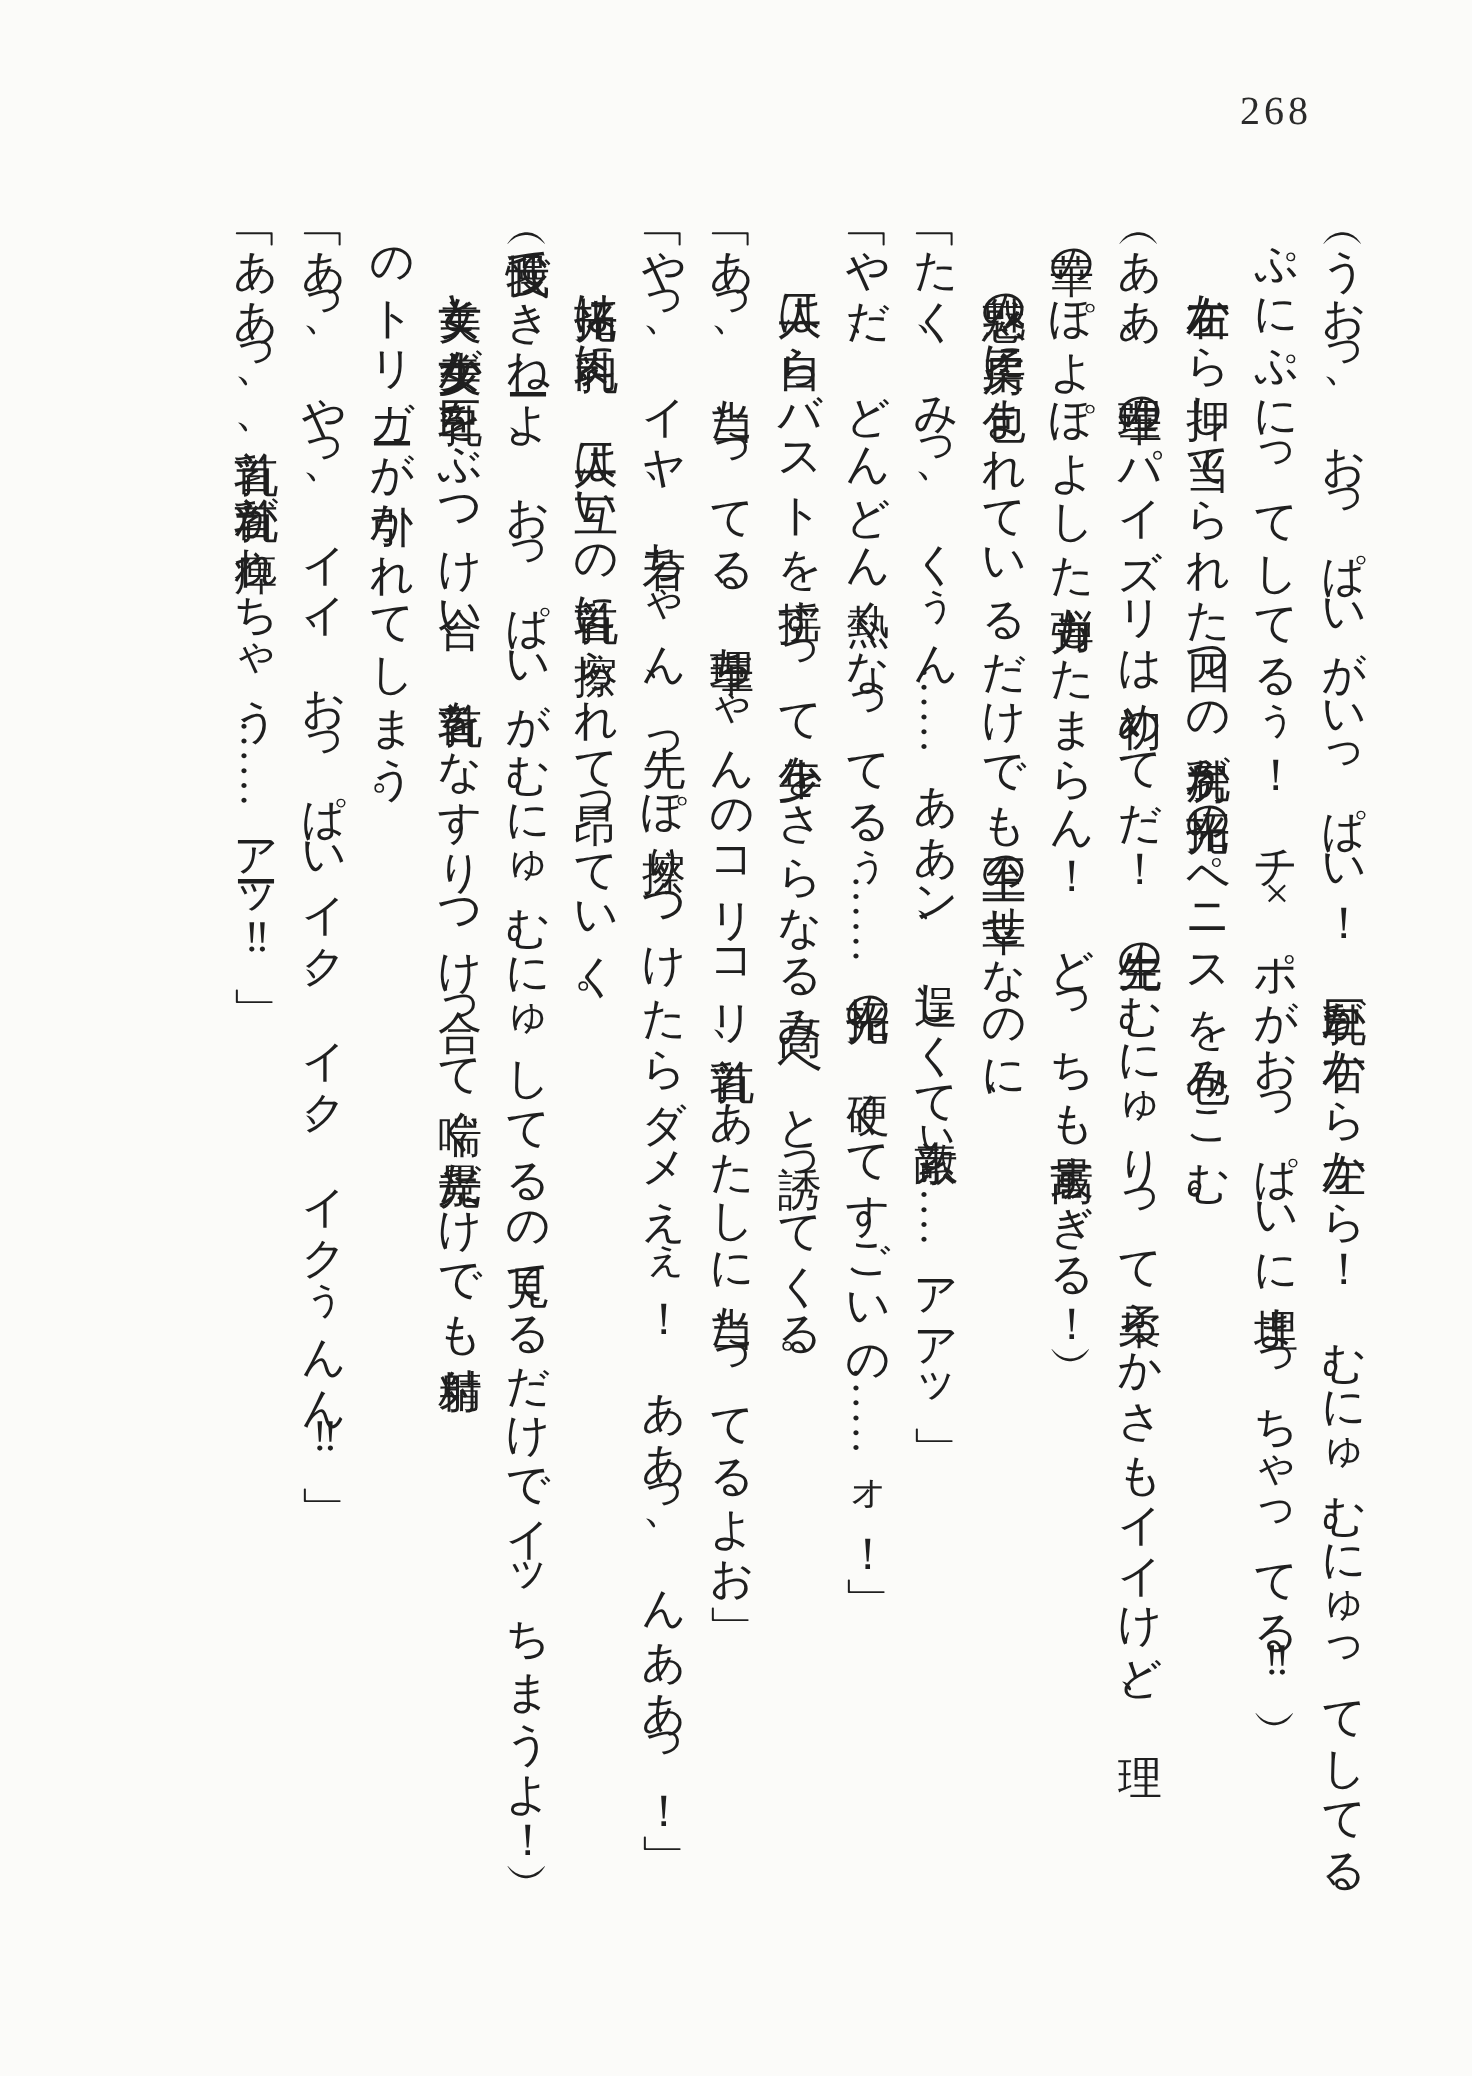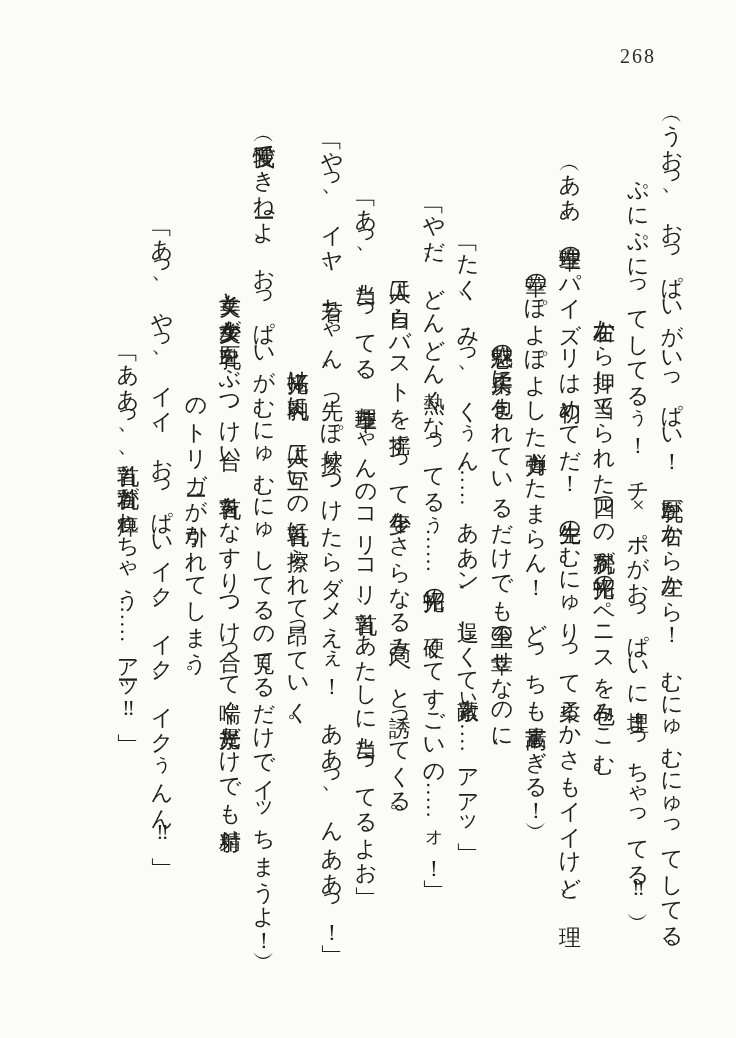--- a/index.html
+++ b/index.html
@@ -6,21 +6,20 @@
     margin: 0;
     padding: 0;
     background: #ffffff;
   }
   .page {
     position: relative;
     width: 736px;
     height: 1038px;
     overflow: hidden;
     font-family: "Liberation Serif", "DejaVu Serif", serif;
-    text-align: center;
   }
   .page-number {
     position: absolute;
     top: 46px;
     left: 620px;
     font-size: 20px;
     letter-spacing: 2px;
     line-height: 1;
   }
   .vtext {

